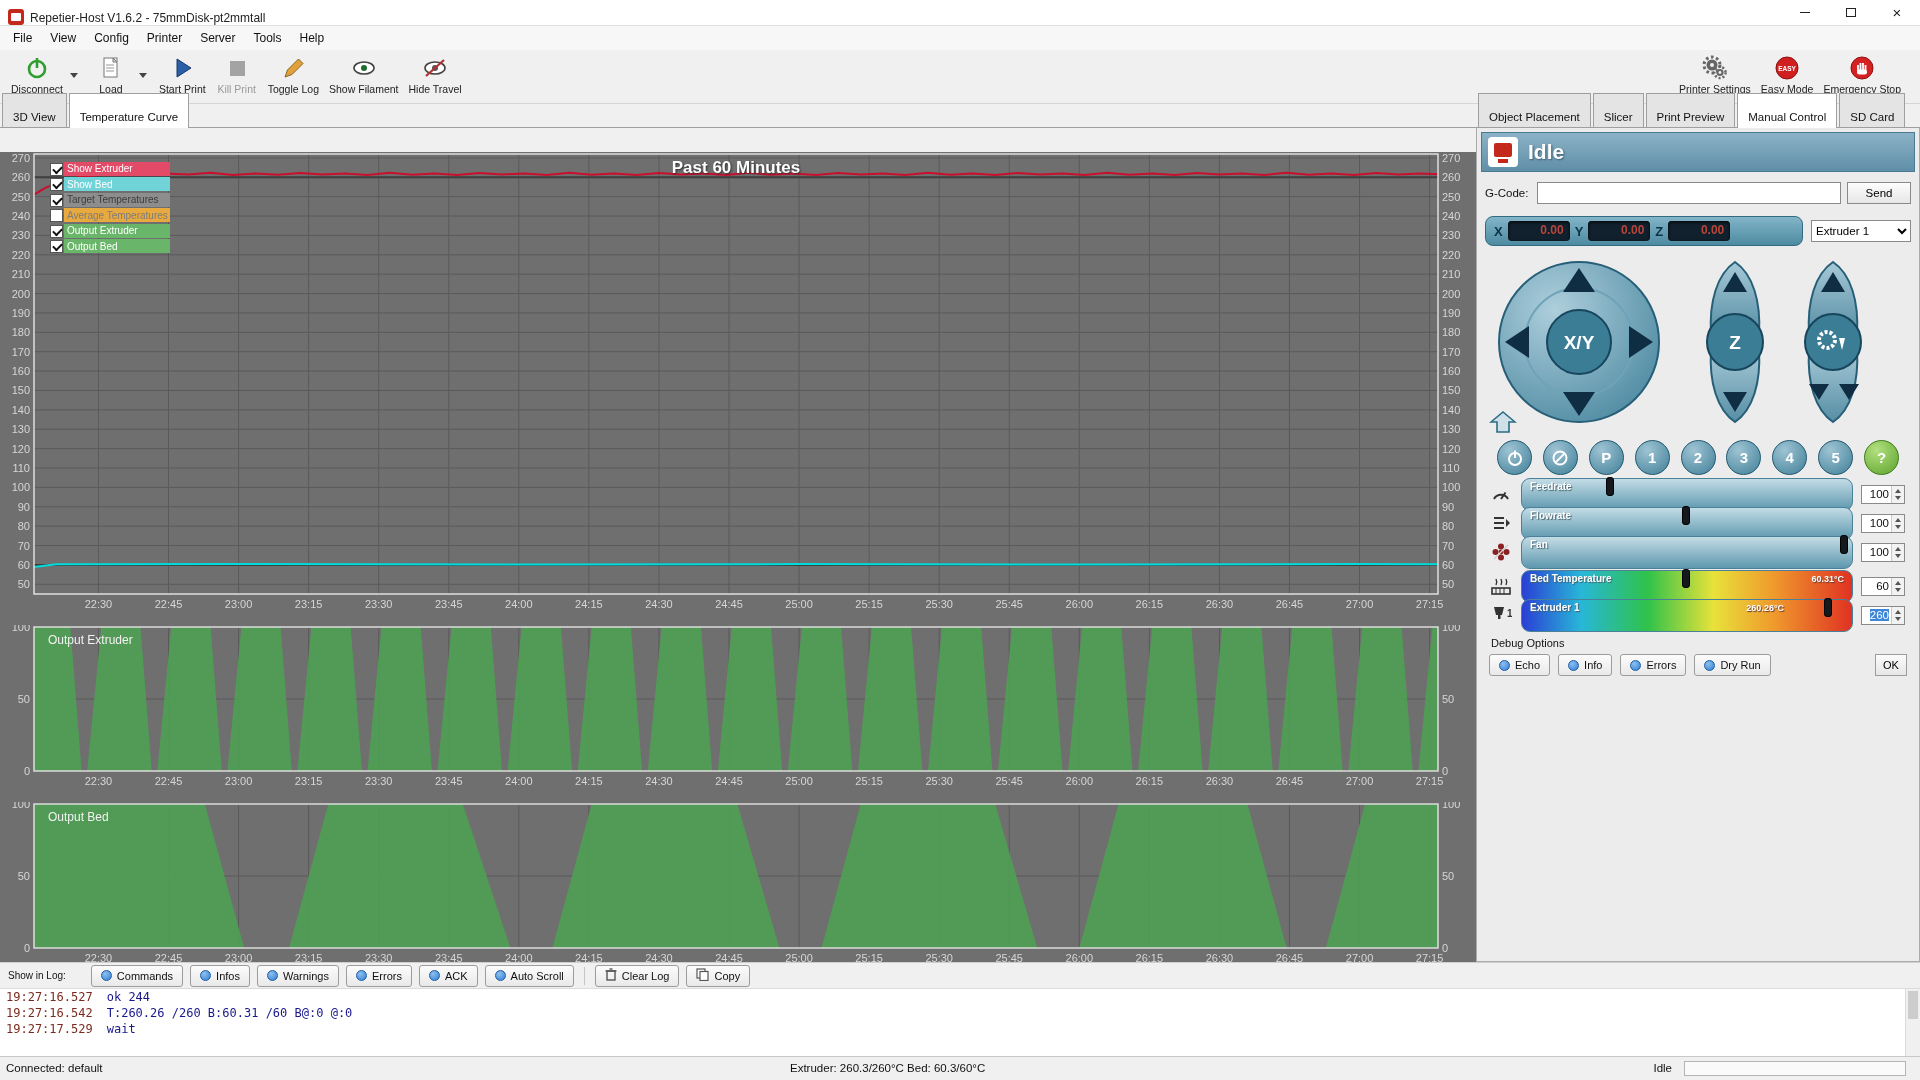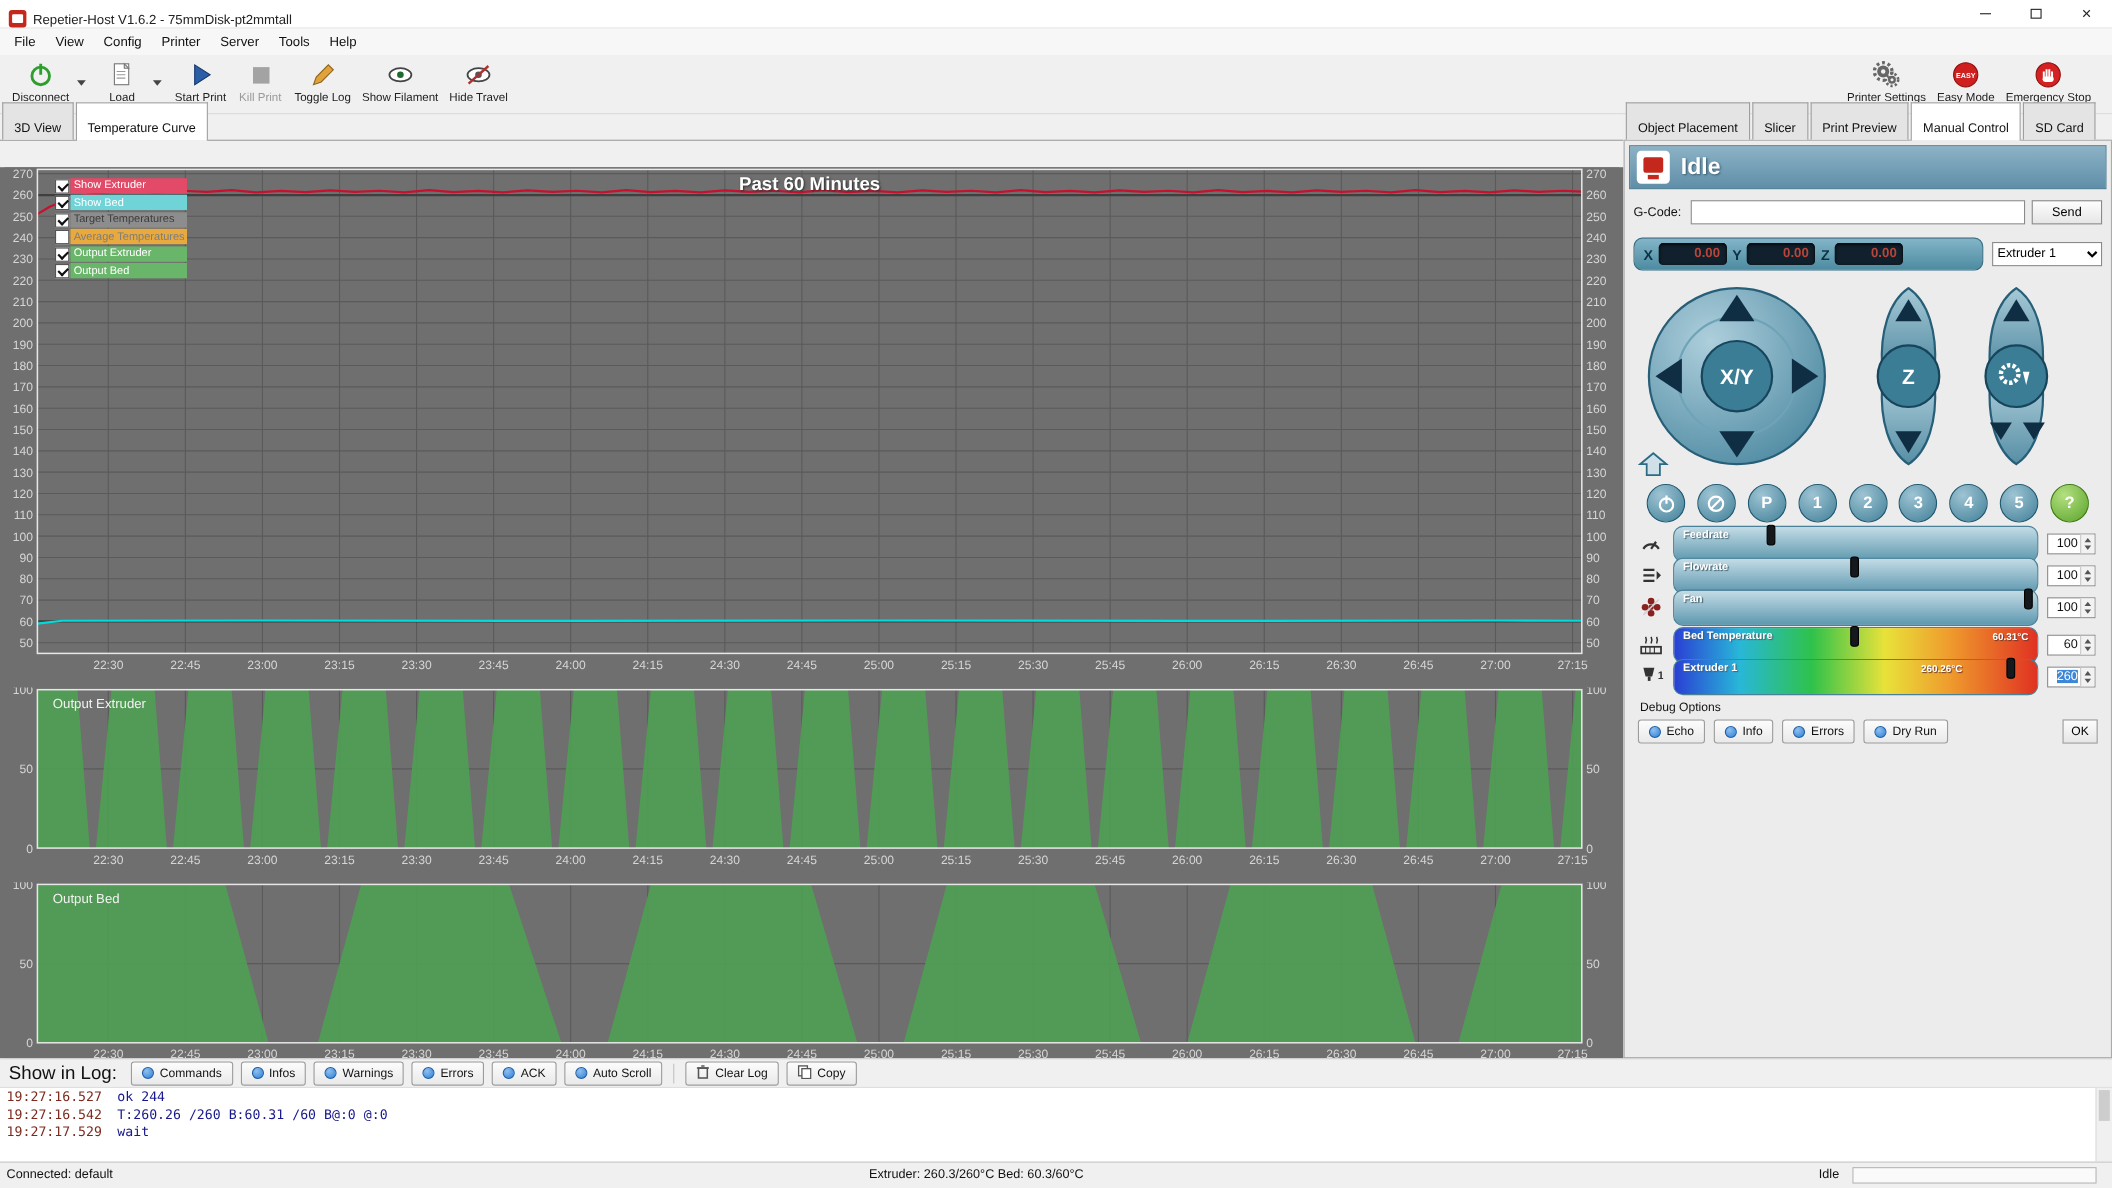--- a/index.html
+++ b/index.html
@@ -99,21 +99,21 @@
 .sp-dn{width:0;height:0;border-left:3px solid transparent;border-right:3px solid transparent;border-top:4px solid #555}
 
 .debug-label{margin:12px 0 5px 10px;font-size:11px}
 .debug-row{display:flex;align-items:flex-end;gap:8px;padding:0 8px}
 .chip{height:22px;border:1px solid #9c9c9c;border-radius:3px;background:linear-gradient(#fcfcfc,#e9e9e9);display:flex;align-items:center;gap:5px;padding:0 9px;font-size:11px;white-space:nowrap}
 .dot{width:11px;height:11px;border-radius:50%;background:radial-gradient(circle at 35% 30%,#7db4 e8,#2f7fd6);background:radial-gradient(circle at 35% 30%,#8fc0ee,#2f7fd6);border:1px solid #1c5da6;flex:none}
 .ok-btn{margin-left:auto;width:32px;height:22px;border:1px solid #9c9c9c;background:linear-gradient(#fcfcfc,#e6e6e6);font-size:11px}
 
 
 #logbar{position:absolute;top:962px;left:0;right:0;height:26px;background:#f0f0f0;border-top:1px solid #cfcfcf;display:flex;align-items:center;gap:7px;padding-left:8px}
-#logbar .shlabel{font-size:17px;margin-right:6px}
+#logbar .shlabel{font-size:10px;margin-right:18px}
 .vsep{width:1px;height:18px;background:#c4c4c4;margin:0 3px}
 #loglines{position:absolute;top:988px;left:0;right:0;height:68px;background:#fff;border-top:1px solid #dcdcdc;font-family:"DejaVu Sans Mono","Liberation Mono",monospace;font-size:12px;padding:1px 0 0 6px}
 .logline{height:16px;white-space:nowrap}
 .ltime{color:#7c2a1e;margin-right:14px}
 .lmsg{color:#18188c}
 .log-scrollbar{position:absolute;right:0;top:0;bottom:0;width:15px;background:#f0f0f0;border-left:1px solid #dcdcdc}
 .log-scrollbar .thumb{position:absolute;left:2px;right:2px;top:2px;height:28px;background:#cdcdcd}
 
 
 #statusbar{position:absolute;top:1056px;left:0;right:0;height:24px;background:#f0f0f0;border-top:1px solid #c8c8c8;font-size:11.5px}

